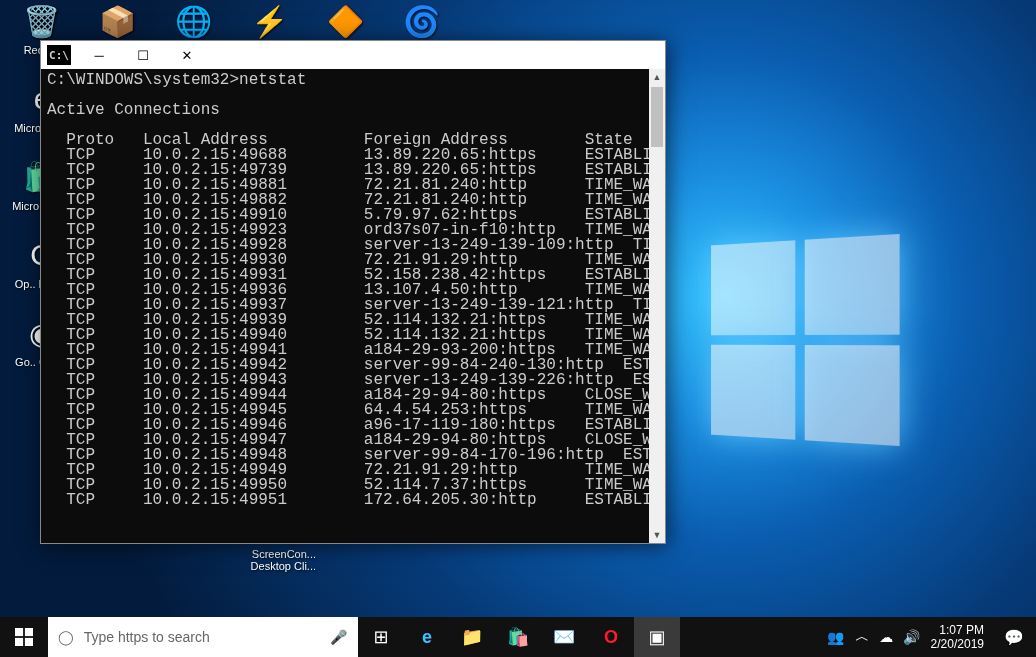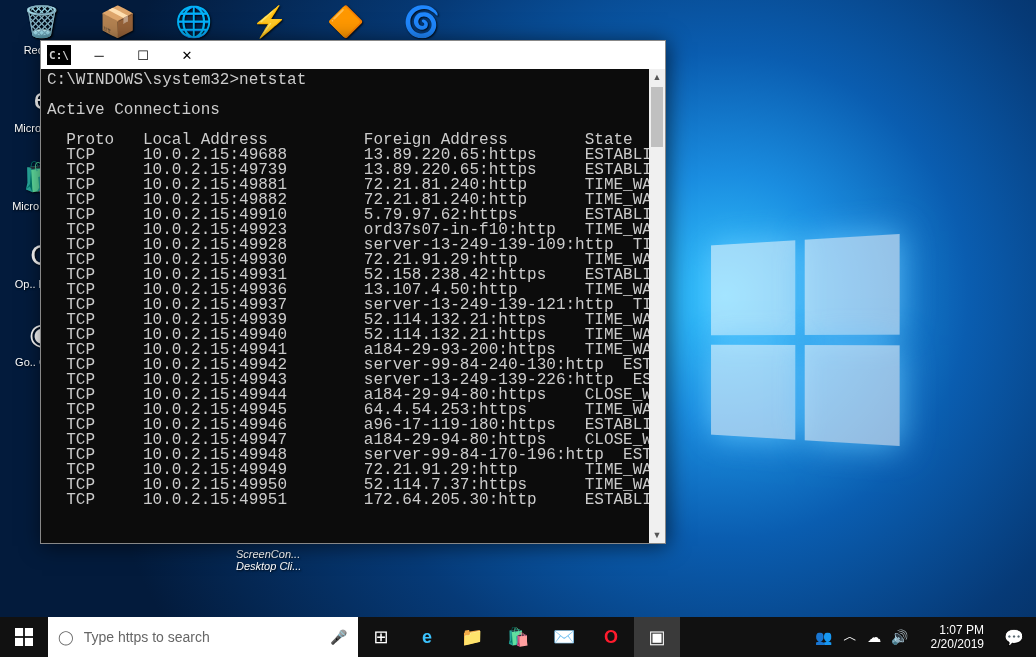--- a/index.html
+++ b/index.html
@@ -105,23 +105,22 @@
   position: absolute; left: 0; right: 0; height: 16px;
   display: flex; align-items: center; justify-content: center;
   font-size: 9px; color: #555;
 }
 .scrollbar .arr.up { top: 0; }
 .scrollbar .arr.down { bottom: 0; }
 
 .orphan {
   position: absolute; left: 236px; top: 548px;
   width: 80px;
-  font-size: 11px; color: #fff; text-align: left;
+  font-size: 11px; color: #fff; text-align: right;
   text-shadow: 1px 1px 2px rgba(0,0,0,.8);
-  font-style: italic;
 }
 
 .taskbar {
   position: absolute; left: 0; right: 0; bottom: 0; height: 40px;
   background: #111;
   display: flex; align-items: stretch;
   color: #fff;
 }
 .start {
   width: 48px; display: flex; align-items: center; justify-content: center;
@@ -143,21 +142,21 @@
 .tb-icon.edge { color: #3cc4ff; }
 .tb-icon.folder { color: #ffd86b; }
 .tb-icon.store { color: #fff; }
 .tb-icon.mail { color: #fff; }
 .tb-icon.opera { color: #ff1b2d; }
 .spacer { flex: 1; }
 .tray {
   display: flex; align-items: center; gap: 10px; padding: 0 8px;
   font-size: 12px;
 }
-.tray .clock { text-align: right; line-height: 14px; font-size: 12px; margin-left: 12px; }
+.tray .clock { text-align: right; line-height: 14px; font-size: 12px; }
 .tray-icon { cursor: pointer; font-size: 14px; }
 .notif { width: 44px; display: flex; align-items: center; justify-content: center; cursor: pointer; }
 </style>
 </head>
 <body>
 
 <div class="wallpaper">
   <div class="win-logo">
     <div></div>
       <div></div>

